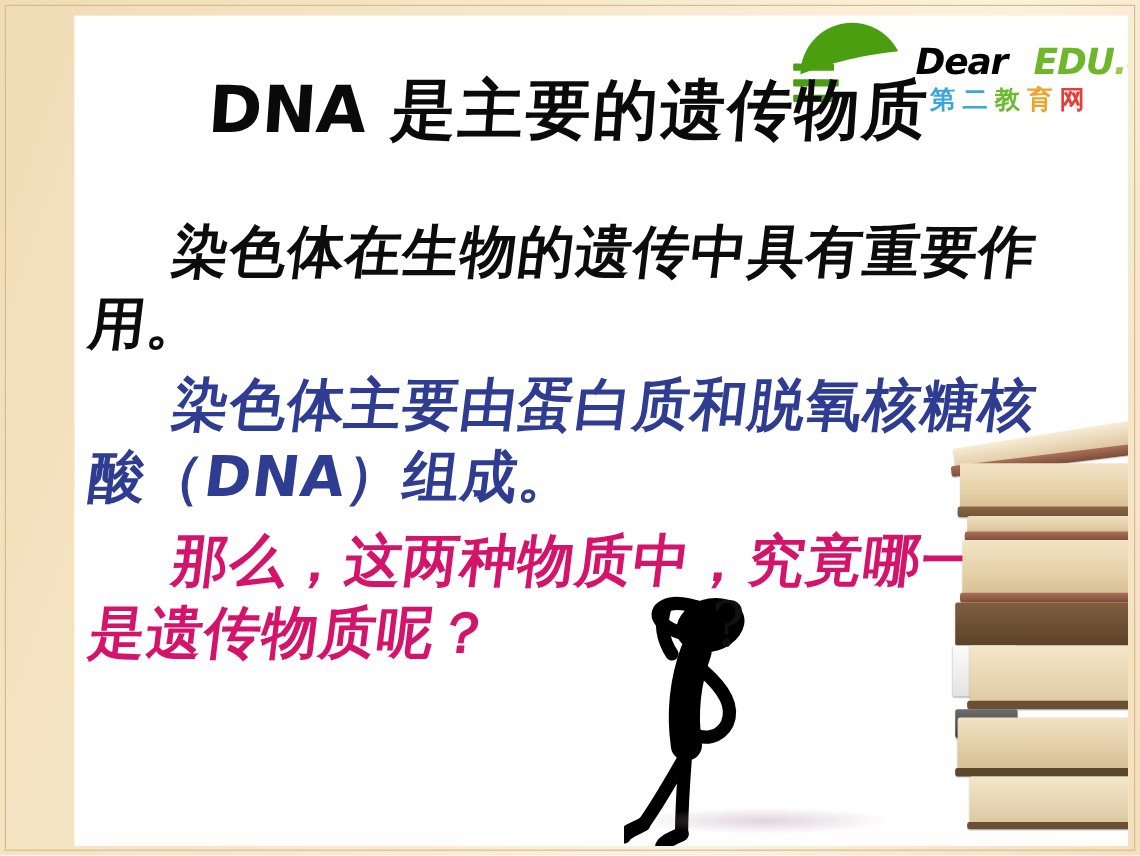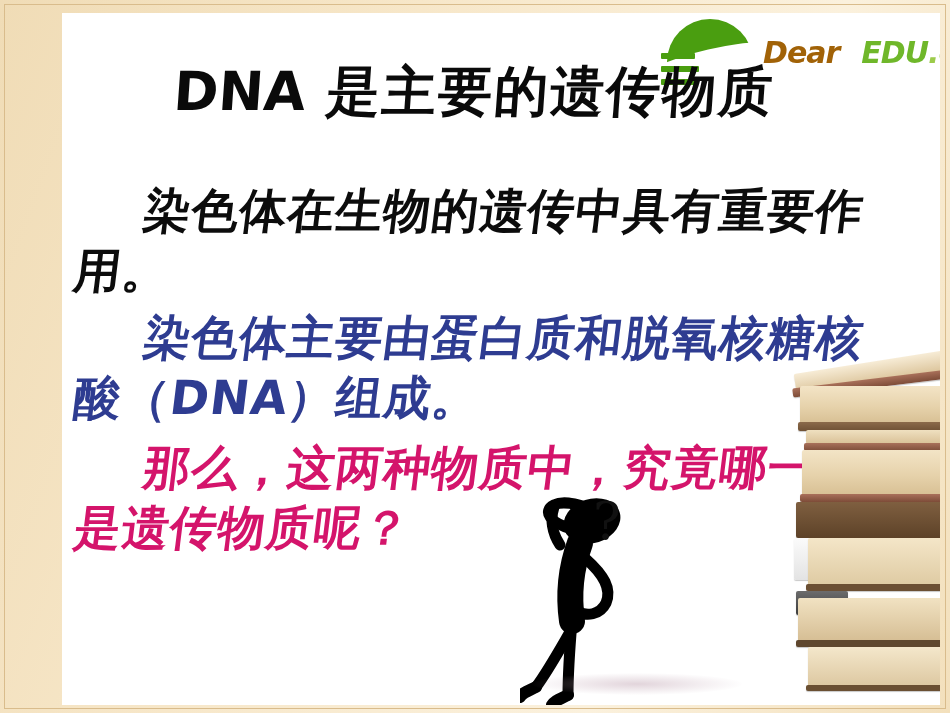--- a/index.html
+++ b/index.html
@@ -63,21 +63,21 @@
   #logo-mark .b2{ left:-2px; top:47px; width:38px; }
   #logo-mark .b3{ left:-2px; top:60px; width:34px; }
 
   #logo-text {
     position:absolute; left:100px; top:20px;
     font-family:"DejaVu Sans", sans-serif;
     font-weight:bold; font-style:italic;
     font-size:30px; letter-spacing:-1px;
     white-space:nowrap;
   }
-  #logo-text .g-dark{ color:#a16207; }
+  #logo-text .g-dark{ color:#000000; }
   #logo-text .g-mid { color:#6fb72a;margin-left:22px; }
   #logo-text .g-lite{ color:#9ccb4a; }
 
   #logo-sub {
     position:absolute; left:112px; top:54px;
     font-family:"DejaVu Sans", sans-serif;
     font-size:21px; font-weight:bold;
     letter-spacing:6px; white-space:nowrap;
   }
   #logo-sub .c1{ color:#3aa6de; }
@@ -160,20 +160,23 @@
         <div class="sw sw1"></div>
         <div class="sw sw2"></div>
         <div class="sw sw3"></div>
         <div class="bar b1"></div>
         <div class="bar b2"></div>
         <div class="bar b3"></div>
       </div>
       <div id="logo-text">
         <span class="g-dark">Dear</span><span class="g-mid">EDU</span><span class="g-lite">.com</span>
       </div>
+      <div id="logo-sub">
+        <span class="c1">第</span><span class="c2">二</span><span class="c3">教</span><span class="c4">育</span><span class="c5">网</span>
+      </div>
     </div>
 
     <div id="title">
       <span class="latin">DNA</span>
       <span>是主要的遗传物质</span>
     </div>
 
     <div class="para" id="para1">染色体在生物的遗传中具有重要作用。</div>
     <div class="para" id="para2">染色体主要由蛋白质和脱氧核糖核酸（DNA）组成。</div>
     <div class="para" id="para3">那么，这两种物质中，究竟哪一种是遗传物质呢？</div>

